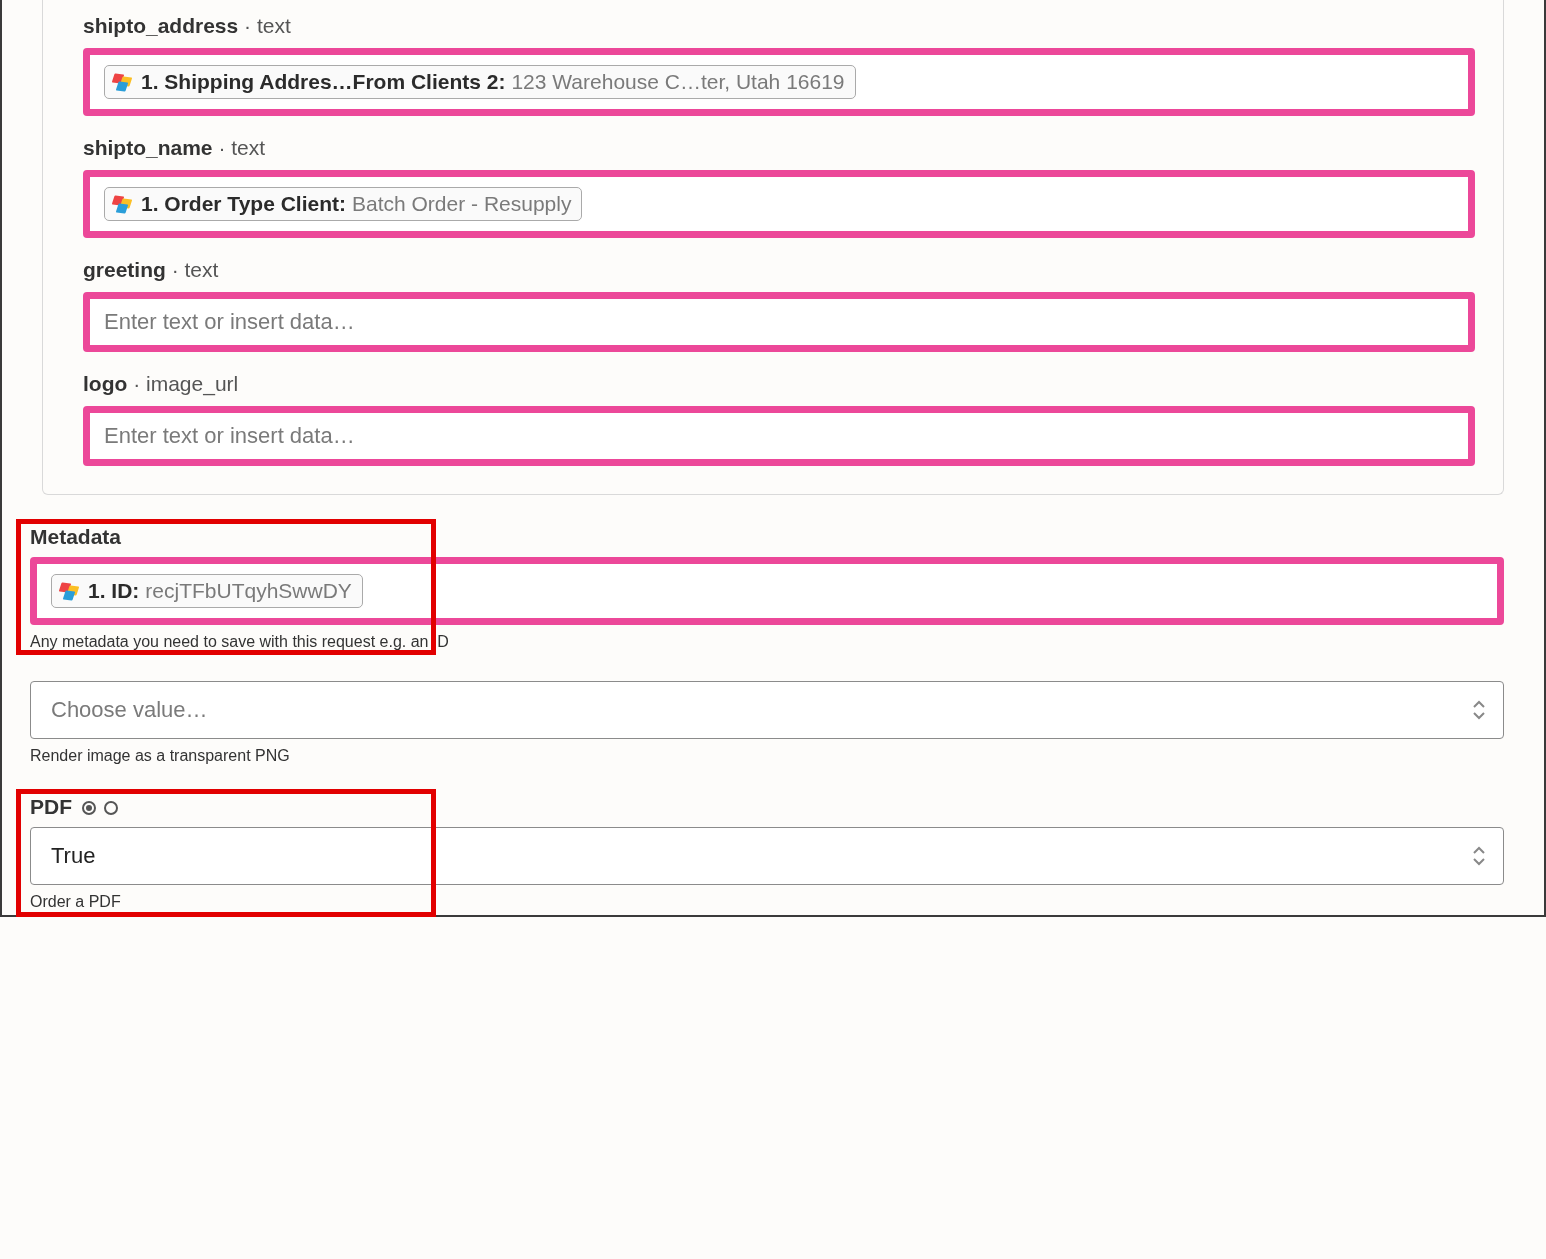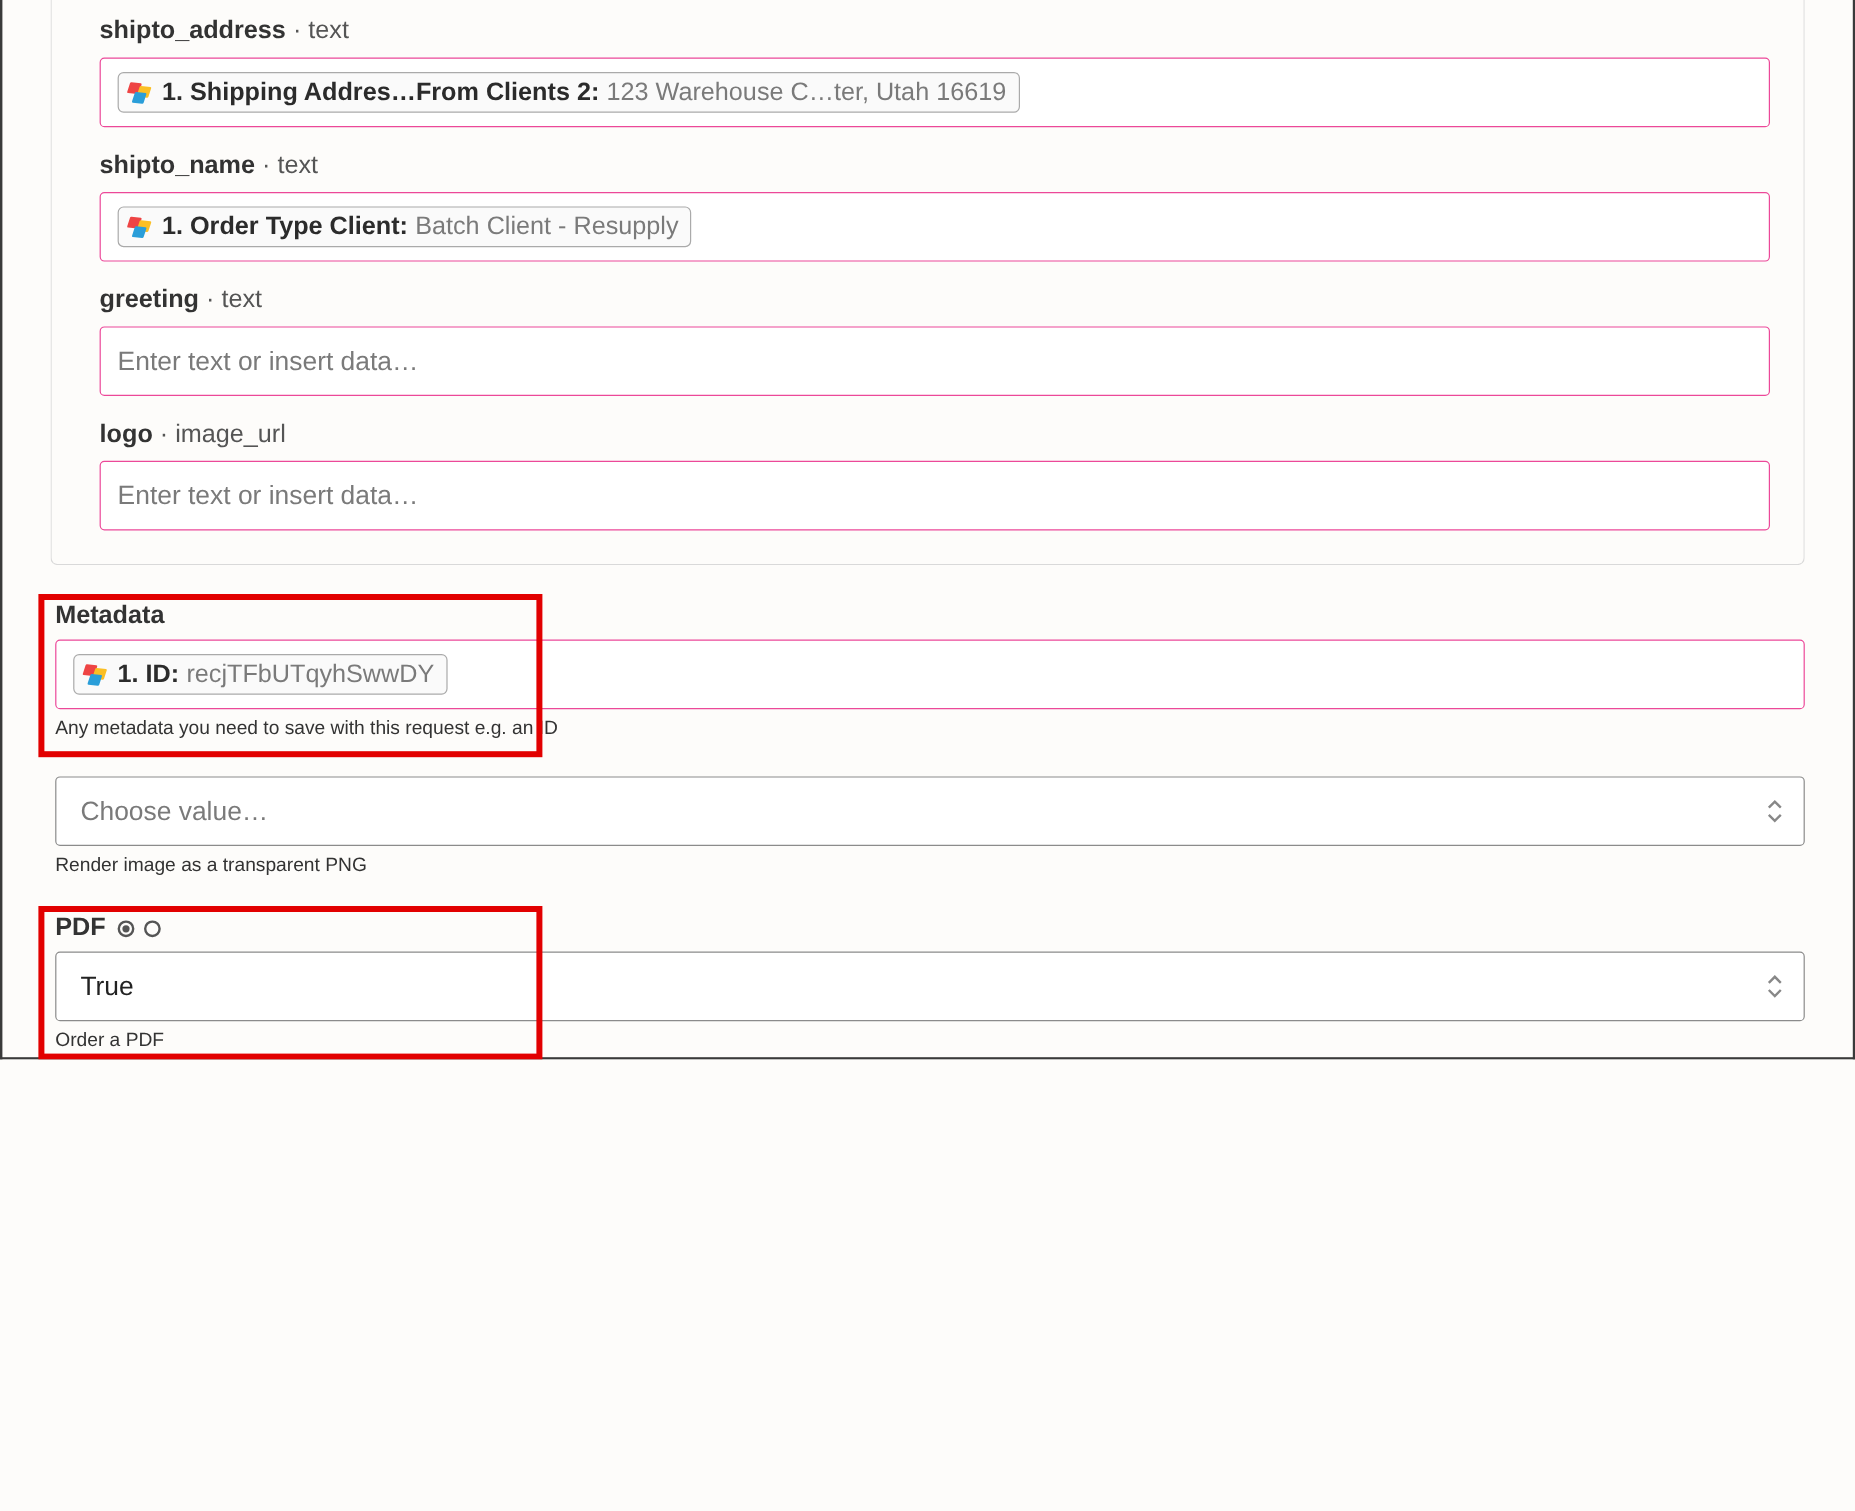--- a/index.html
+++ b/index.html
@@ -37,21 +37,21 @@
     font-weight: 400;
     color: #555;
   }
   .field-label .type {
     font-weight: 400;
     color: #555;
   }
   .input-box {
     width: 100%;
     min-height: 58px;
-    border: 1px solid #ec4899;
+    border: 7px solid #ec4899;
     border-radius: 4px;
     background: #fff;
     display: flex;
     align-items: center;
     padding: 10px 14px;
     font-size: 22px;
     position: relative;
   }
   .input-placeholder {
     color: #7a7a7a;
@@ -79,21 +79,21 @@
     position: absolute;
     width: 10px; height: 9px;
     transform: skewX(-18deg) skewY(6deg);
     border-radius: 1px;
   }
   .token-icon .b1 { background: #e44; left: 0; top: 1px; }
   .token-icon .b2 { background: #fbbf24; left: 8px; top: 4px; }
   .token-icon .b3 { background: #2a9ed9; left: 4px; top: 9px; }
 
   .outer-field {
-    margin: 30px 30px 0 34px;
+    margin: 30px 30px 0 18px;
   }
   .outer-label {
     font-weight: 700;
     font-size: 21px;
     color: #333;
     margin-bottom: 8px;
     display: flex;
     align-items: center;
     gap: 10px;
   }
@@ -176,21 +176,21 @@
         <span class="type">text</span>
       </div>
       <div class="input-box">
         <span class="token">
           <span class="token-icon">
               <span class="b1"></span>
               <span class="b2"></span>
               <span class="b3"></span>
             </span>
           <span class="t-label">1. Order Type Client:</span>
-          <span class="t-value">Batch Client - Resupply</span>
+          <span class="t-value">Batch Order - Resupply</span>
         </span>
       </div>
     </div>
 
     <div class="field">
       <div class="field-label">
         <span>greeting</span>
         <span class="type-sep"> · </span>
         <span class="type">text</span>
       </div>

